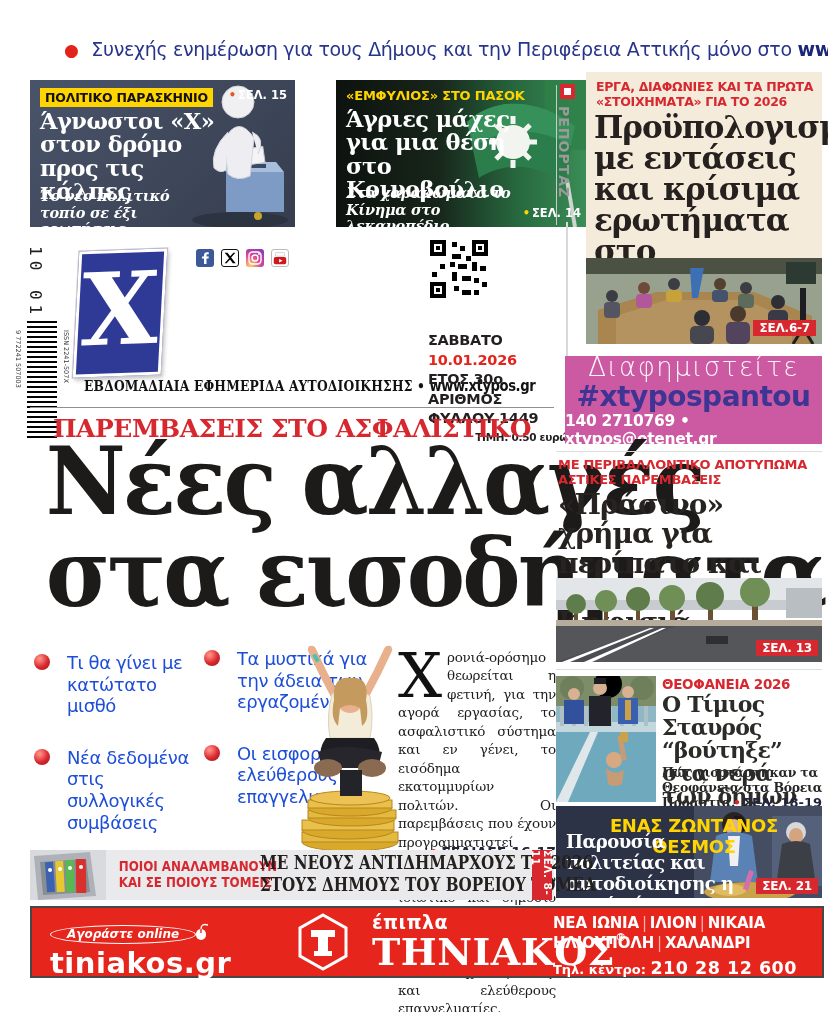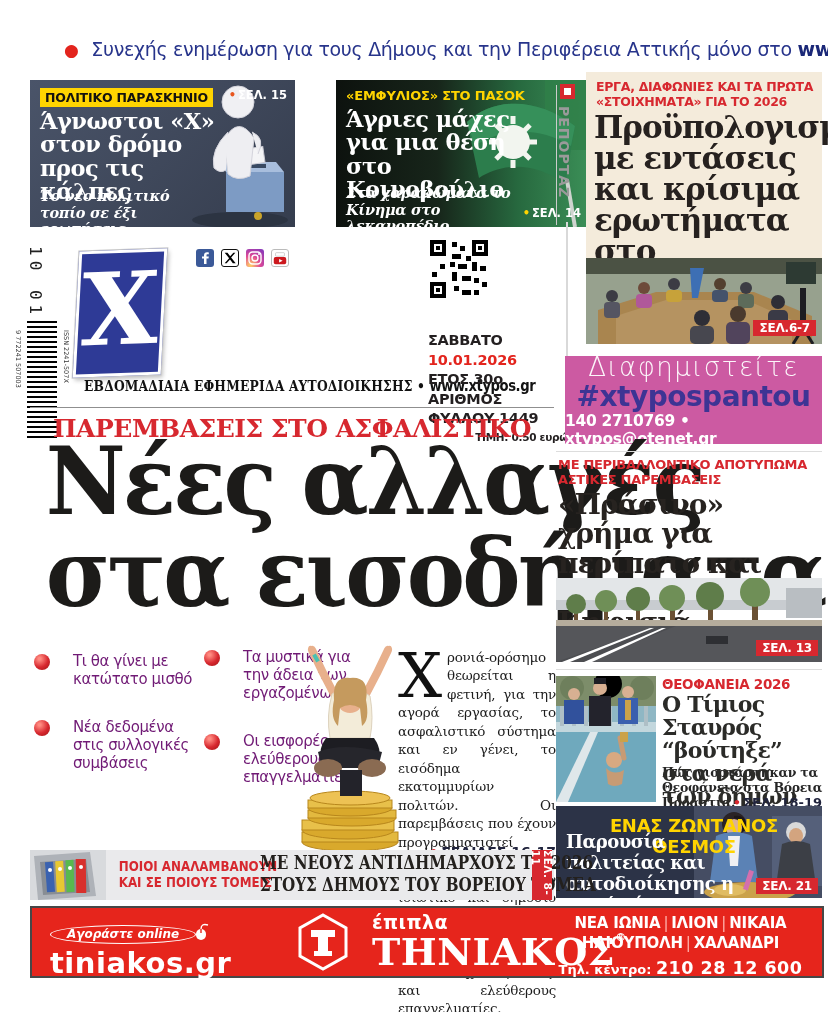--- a/index.html
+++ b/index.html
@@ -65,21 +65,21 @@
   .pink { left:565px; top:356px; width:257px; height:88px; background:#cc5aa2; display:flex; flex-direction:column; align-items:center; justify-content:center; gap:1px; }
   .pink .l1 { color:#fff; font-size:26px; font-weight:300; letter-spacing:1.5px; opacity:.95; }
   .pink .l2 { color:#3d3494; font-size:28px; font-weight:bold; letter-spacing:-0.5px; line-height:1; }
   .pink .l3 { color:#fff; font-size:15.5px; font-weight:bold; letter-spacing:-0.3px; }
 
   
   .lead-kick { left:30px; top:414px; width:524px; text-align:center; font-weight:bold; font-size:25px; letter-spacing:-0.5px; color:#d7282f; }
   .lead-head { left:30px; top:436px; width:524px; text-align:center; font-weight:bold; color:#1c1b19; font-size:93px; line-height:0.99; letter-spacing:-3px; transform:scaleX(0.94); transform-origin:center; white-space:nowrap; }
   .bullets { width:170px; display:flex; flex-direction:column; gap:30px; }
   .bullets.c1 { left:34px; top:652px; } .bullets.c2 { left:204px; top:648px; }
-  .bullet-item { display:flex; gap:23px; font-size:15px; line-height:1.2; letter-spacing:-0.4px; color:#701a75; }
+  .bullet-item { display:flex; gap:17px; font-size:18px; line-height:1.2; letter-spacing:-0.4px; color:#1d4ed8; }
   .bullet-item .dot { flex:0 0 16px; width:16px; height:16px; margin-top:2px; border-radius:50%; background:radial-gradient(circle at 35% 30%, #ff8a80 8%, #d7282f 55%, #9e1313 100%); }
   .woman { left:282px; top:642px; width:136px; height:212px; }
   .lead-body { left:398px; top:648px; width:158px; font-family:"DejaVu Serif","Liberation Serif",serif; font-size:13.5px; line-height:1.37; text-align:justify; color:#1d1d1d; letter-spacing:-0.2px; }
   .dropcap { float:left; font-size:62px; line-height:0.78; padding:4px 5px 0 0; font-weight:normal; color:#111; }
   .lead-pages { left:398px; top:844px; width:158px; text-align:right; font-size:14px; font-weight:bold; color:#21243d; font-family:"DejaVu Sans","Liberation Sans",sans-serif; }
   .lead-pages .b { color:#d7282f; margin-right:3px; }
 
   
   .rrule { left:556px; height:1px; background:#ddd; width:266px; }
   .green-kick { left:558px; top:458px; width:266px; color:#d7282f; font-weight:bold; font-size:13px; line-height:1.15; letter-spacing:-0.3px; }
@@ -109,21 +109,21 @@
   .banner { left:30px; top:906px; width:794px; height:72px; background:#e6251c; border:2px solid #474747; }
   .banner .left { position:absolute; left:18px; top:15px; width:230px; color:#fff; }
   .buy-online { display:inline-block; border:1.5px solid #fff; border-radius:50%; padding:1px 16px 2px; font-style:italic; font-size:12px; font-weight:bold; position:relative; }
   .mouse-ic { position:absolute; right:-14px; top:-3px; }
   .banner .site { font-size:29px; font-weight:bold; letter-spacing:0.5px; margin-top:2px; }
   .banner .center { position:absolute; left:266px; top:5px; display:flex; align-items:flex-start; gap:24px; color:#fff; }
   .hexa { width:50px; height:58px; }
   .brandcol .pre { font-size:19px; font-weight:bold; letter-spacing:0.5px; line-height:1; }
   .brandcol .brand { font-family:"DejaVu Serif","Liberation Serif",serif; font-weight:bold; font-size:38px; line-height:1.05; letter-spacing:0.5px; }
   .brandcol .reg { font-size:11px; vertical-align:top; }
-  .banner .right { position:absolute; right:14px; top:6px; width:255px; text-align:center; color:#fff; font-weight:bold; }
+  .banner .right { position:absolute; right:14px; top:6px; width:255px; color:#fff; font-weight:bold; }
   .banner .right .ln { font-size:15px; letter-spacing:-0.2px; line-height:1.3; }
   .banner .right .sep { color:#ffb3ad; font-weight:normal; padding:0 3px; }
   .banner .right .tel { font-size:13px; margin-top:5px; }
   .banner .right .tel .num { font-size:17.5px; letter-spacing:0.5px; }
 </style>
 </head>
 <body>
 
 <div class="page">
 

